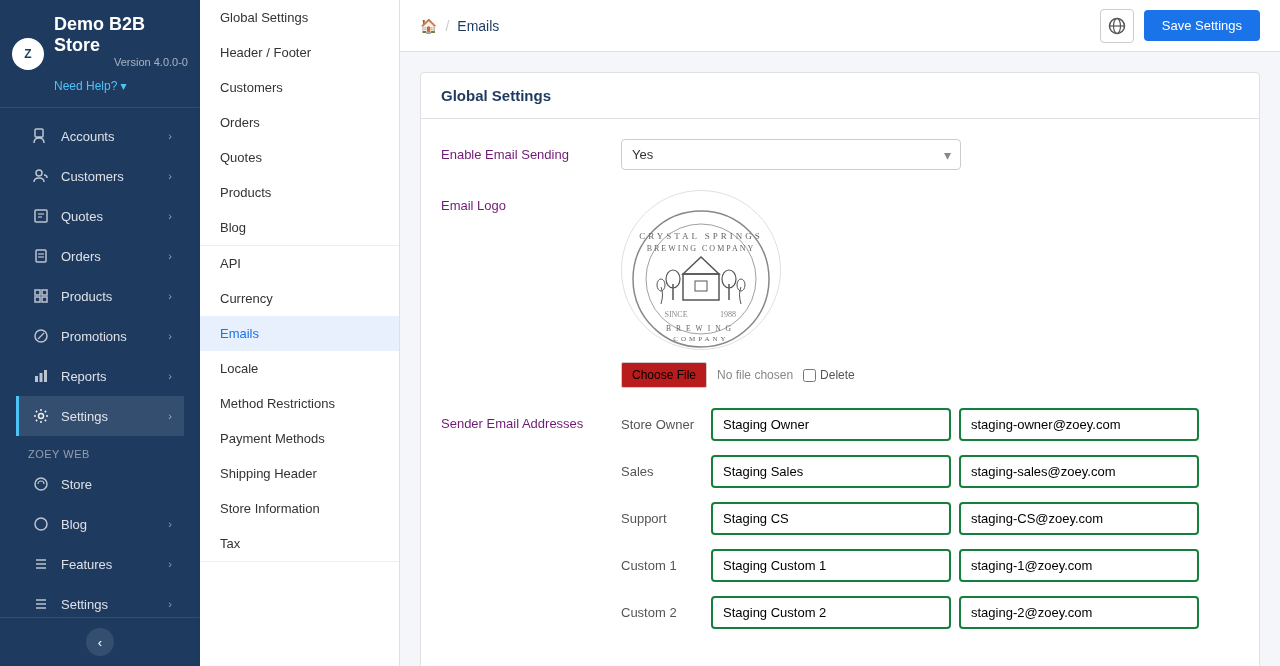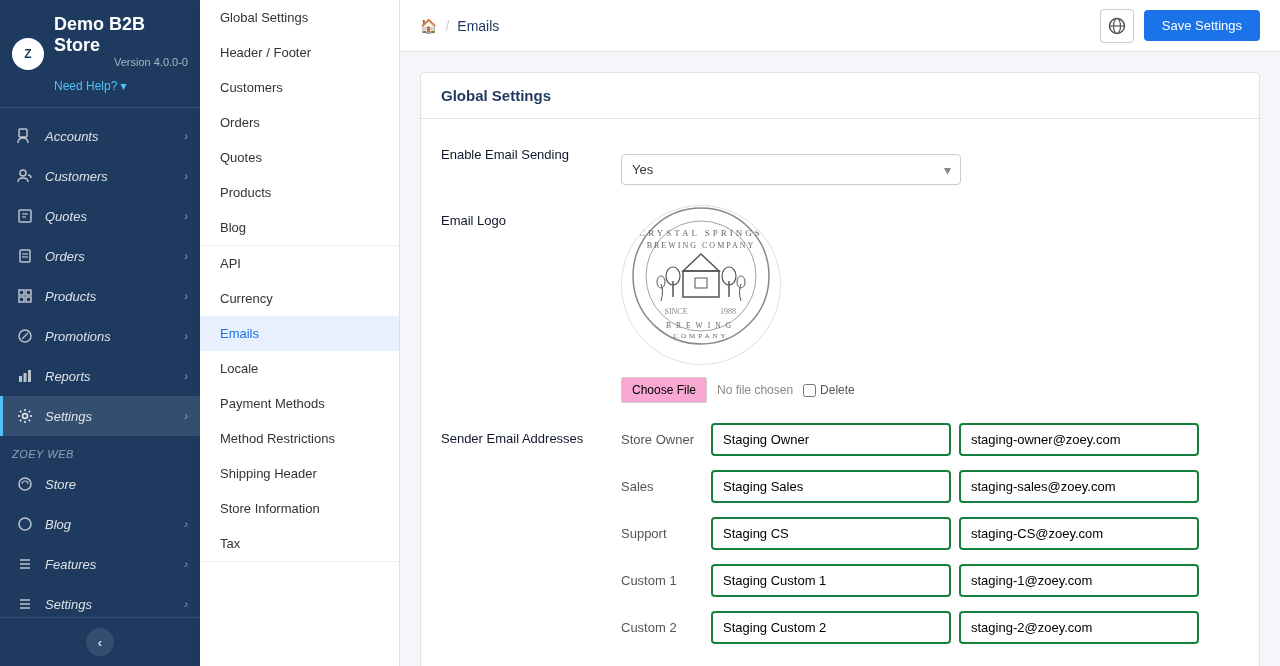--- a/index.html
+++ b/index.html
@@ -7,21 +7,21 @@
 
     
     .sidebar { width: 200px; background: #1e3a5f; color: #fff; display: flex; flex-direction: column; flex-shrink: 0; }
     .sidebar-logo { display: flex; align-items: center; gap: 10px; padding: 14px 12px; border-bottom: 1px solid rgba(255,255,255,0.1); }
     .logo-circle { width: 32px; height: 32px; background: #fff; border-radius: 50%; display: flex; align-items: center; justify-content: center; color: #1e3a5f; font-weight: bold; font-size: 12px; flex-shrink: 0; }
     .store-info { font-size: 12px; }
     .store-name { font-weight: 600; font-size: 18px; }
     .store-version { color: rgba(255,255,255,0.6); font-size: 11px; text-align: right; }
     .need-help { color: #4fc3f7; font-size: 12px; cursor: pointer; display: flex; align-items: center; gap: 3px; margin-top: 11px; }
 
-    .sidebar-nav { flex: 1; overflow-y: auto; padding: 8px 0; font-style: italic; }
+    .sidebar-nav { flex: 1; overflow-y: auto; padding: 8px 16px; }
     .nav-item { display: flex; align-items: center; padding: 10px 12px; cursor: pointer; color: rgba(255,255,255,0.85); border-left: 3px solid transparent; }
     .nav-item.active { background: rgba(255,255,255,0.1); border-left-color: #4fc3f7; }
     .nav-item .icon { width: 20px; height: 20px; margin-right: 10px; display: flex; align-items: center; justify-content: center; color: rgba(255,255,255,0.7); flex-shrink: 0; }
     .nav-item .label { flex: 1; font-size: 13px; }
     .nav-item .chevron { color: rgba(255,255,255,0.5); font-size: 11px; }
 
     .nav-section-label { color: rgba(255,255,255,0.5); font-size: 11px; padding: 12px 12px 4px; text-transform: uppercase; letter-spacing: 0.5px; }
 
     .sidebar-collapse { padding: 10px; display: flex; justify-content: center; border-top: 1px solid rgba(255,255,255,0.1); }
     .collapse-btn { width: 28px; height: 28px; border-radius: 50%; background: rgba(255,255,255,0.1); border: none; color: #fff; cursor: pointer; display: flex; align-items: center; justify-content: center; font-size: 13px; }
@@ -42,31 +42,31 @@
     .globe-btn { width: 34px; height: 34px; border: 1px solid #ccc; border-radius: 4px; background: #fff; cursor: pointer; display: flex; align-items: center; justify-content: center; color: #555; }
     .save-btn { background: #1a73e8; color: #fff; border: none; border-radius: 4px; padding: 8px 18px; font-size: 13px; cursor: pointer; font-weight: 500; }
 
     
     .content { flex: 1; overflow-y: auto; padding: 20px; background: #f5f6fa; }
     .section-card { background: #fff; border: 1px solid #e0e0e0; border-radius: 4px; margin-bottom: 20px; }
     .section-header { padding: 14px 20px; border-bottom: 1px solid #e0e0e0; font-size: 15px; font-weight: 600; color: #1e3a5f; display: flex; justify-content: space-between; align-items: center; }
     .section-content { padding: 20px; }
 
     .form-row { display: flex; align-items: flex-start; margin-bottom: 20px; }
-    .form-label { width: 180px; font-size: 13px; color: #0f172a; padding-top: 8px; flex-shrink: 0; }
+    .form-label { width: 180px; font-size: 13px; color: #701a75; padding-top: 8px; flex-shrink: 0; }
     .form-control { flex: 1; }
-    .select-wrap { position: relative; display: inline-block; margin-top: 15px; }
+    .select-wrap { position: relative; display: inline-block; }
     .form-select { appearance: none; border: 1px solid #ccc; border-radius: 4px; padding: 7px 32px 7px 10px; font-size: 13px; color: #333; background: #fff; width: 340px; cursor: pointer; }
     .select-arrow { position: absolute; right: 10px; top: 50%; transform: translateY(-50%); color: #888; pointer-events: none; }
 
     .email-logo { display: flex; flex-direction: column; align-items: flex-start; }
-    .logo-img-placeholder { width: 160px; height: 160px; border: 1px solid #e0e0e0; border-radius: 50%; display: flex; align-items: flex-start; justify-content: center; overflow: hidden; margin-bottom: 12px; background: #fff; }
+    .logo-img-placeholder { width: 160px; height: 160px; border: 1px solid #e0e0e0; border-radius: 50%; display: flex; align-items: flex-end; justify-content: center; overflow: hidden; margin-bottom: 12px; background: #fff; }
     .logo-img-placeholder svg { width: 140px; height: 140px; }
     .file-row { display: flex; align-items: center; gap: 10px; }
-    .choose-file-btn { border: 1px solid #ccc; background: #f9a8d4; padding: 5px 10px; font-size: 12px; cursor: pointer; border-radius: 2px; }
+    .choose-file-btn { border: 1px solid #ccc; background: #b91c1c; padding: 5px 10px; font-size: 12px; cursor: pointer; border-radius: 2px; }
     .no-file { color: #888; font-size: 12px; }
     .delete-check { display: flex; align-items: center; gap: 4px; font-size: 12px; color: #555; }
 
     .sender-table { width: 100%; }
     .sender-table .sender-row { display: flex; align-items: center; margin-bottom: 14px; }
     .sender-label { width: 90px; font-size: 13px; color: #555; }
     .sender-input { border: 2px solid #15803d; border-radius: 4px; padding: 7px 10px; font-size: 13px; color: #000000; width: 240px; margin-right: 8px; }
   </style>
 </head>
 <body>
@@ -230,22 +230,22 @@
     <div class="dropdown-item">Orders</div>
     <div class="dropdown-item">Quotes</div>
     <div class="dropdown-item">Products</div>
     <div class="dropdown-item">Blog</div>
   </div>
   <div class="dropdown-section">
     <div class="dropdown-item">API</div>
     <div class="dropdown-item">Currency</div>
     <div class="dropdown-item active">Emails</div>
     <div class="dropdown-item">Locale</div>
+    <div class="dropdown-item">Method Restrictions</div>
     <div class="dropdown-item">Payment Methods</div>
-    <div class="dropdown-item">Method Restrictions</div>
     <div class="dropdown-item">Shipping Header</div>
     <div class="dropdown-item">Store Information</div>
     <div class="dropdown-item">Tax</div>
   </div>
 </div>
 
 <div class="main-wrapper">
 
   <div class="top-bar">
     <div class="breadcrumb">

